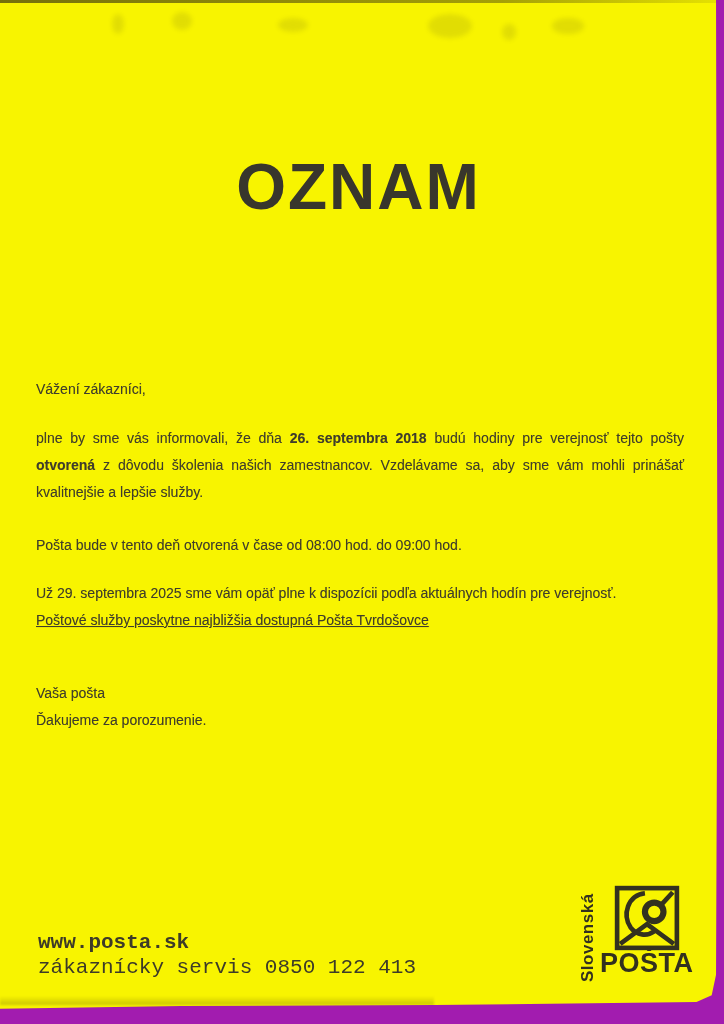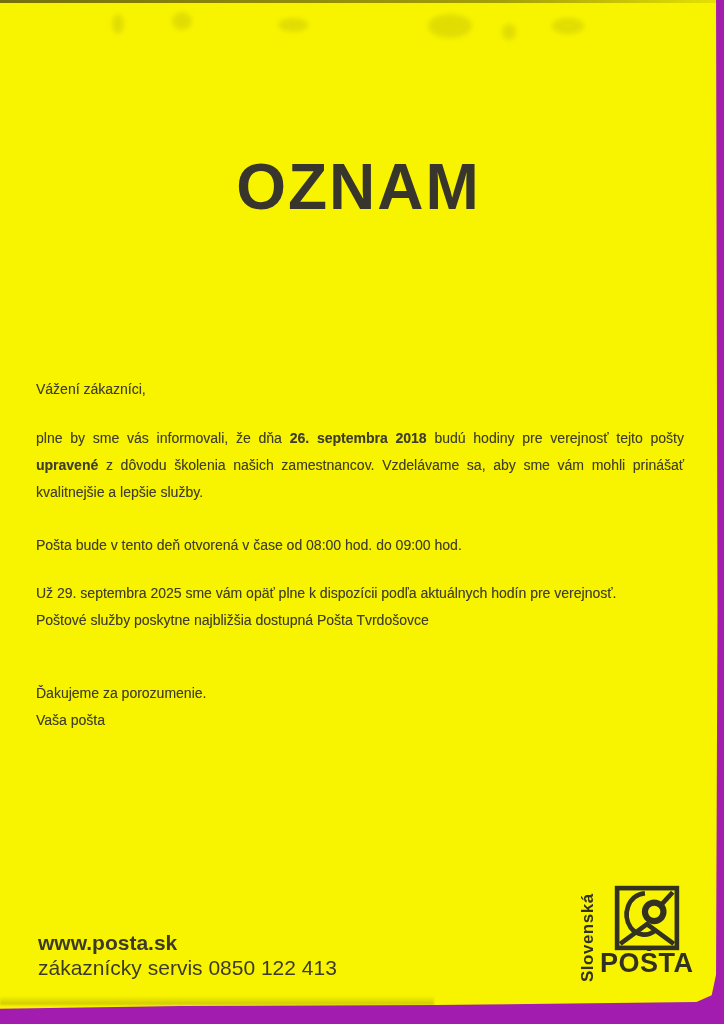--- a/index.html
+++ b/index.html
@@ -58,27 +58,28 @@
     font-size: 14px;
     line-height: 27px;
     color: #3f3d2c;
     text-shadow: 0.2px 0.2px 0.5px rgba(70,65,30,0.35);
   }
   .content p { margin: 0; }
   .salutation { margin-bottom: 22px !important; }
   .p1 { text-align: justify; margin-bottom: 26px !important; }
   .p2 { margin-bottom: 21px !important; }
   .p3 { margin-bottom: 0 !important; }
-  .p4 { margin-bottom: 46px !important; }
+  .p4 { margin-bottom: 46px !important; text-decoration: underline; }
   .b { font-weight: bold; }
   .footer-left {
     position: absolute;
     top: 930px;
     left: 38px;
     color: #3d3b28;
+    font-family: Liberation Mono, monospace;
   }
   .website {
     font-size: 21px;
     font-weight: bold;
     line-height: 26px;
   }
   .service {
     font-size: 21px;
     line-height: 24px;
   }
@@ -134,30 +135,30 @@
     <div class="smudge" style="left:278px; top:18px; width:30px; height:14px;"></div>
     <div class="smudge" style="left:428px; top:14px; width:44px; height:24px;"></div>
     <div class="smudge" style="left:502px; top:24px; width:14px; height:16px;"></div>
     <div class="smudge" style="left:552px; top:18px; width:32px; height:16px;"></div>
 
     <div class="title">OZNAM</div>
 
     <div class="content">
       <p class="salutation">Vážení zákazníci,</p>
 
-      <p class="p1"><span>plne by sme vás informovali, že dňa </span><span class="b">26. septembra 2018</span><span> budú hodiny pre verejnosť tejto pošty </span><span class="b">upravené</span><span> z dôvodu školenia našich zamestnancov. Vzdelávame sa, aby sme vám mohli prinášať kvalitnejšie a lepšie služby.</span></p>
+      <p class="p1"><span>plne by sme vás informovali, že dňa </span><span class="b">26. septembra 2018</span><span> budú hodiny pre verejnosť tejto pošty </span><span class="b">otvorená</span><span> z dôvodu školenia našich zamestnancov. Vzdelávame sa, aby sme vám mohli prinášať kvalitnejšie a lepšie služby.</span></p>
 
       <p class="p2">Pošta bude v tento deň otvorená v čase od 08:00 hod. do 09:00 hod.</p>
 
       <p class="p3">Už 29. septembra 2025 sme vám opäť plne k dispozícii podľa aktuálnych hodín pre verejnosť.</p>
 
       <p class="p4">Poštové služby poskytne najbližšia dostupná Pošta Tvrdošovce</p>
 
+      <p>Vaša pošta</p>
       <p>Ďakujeme za porozumenie.</p>
-      <p>Vaša pošta</p>
     </div>
 
     <div class="footer-left">
       <div class="website">www.posta.sk</div>
       <div class="service">zákaznícky servis 0850 122 413</div>
     </div>
 
     <div class="logo">
       <div class="logo-vertical">Slovenská</div>
       <div class="logo-main">

